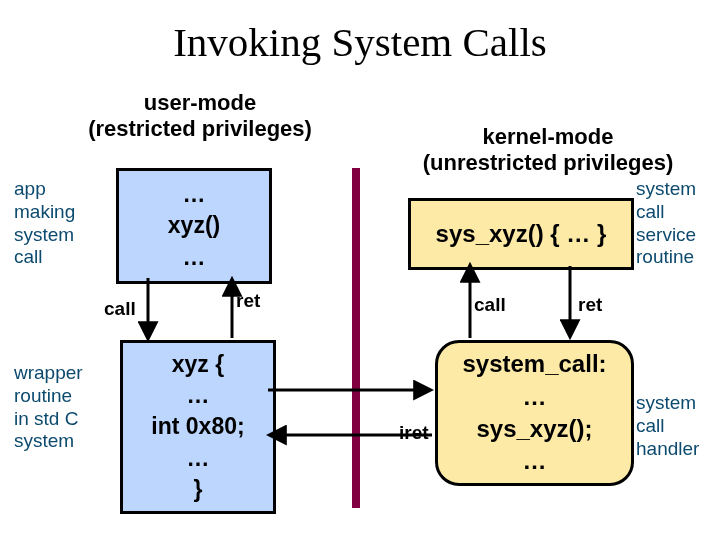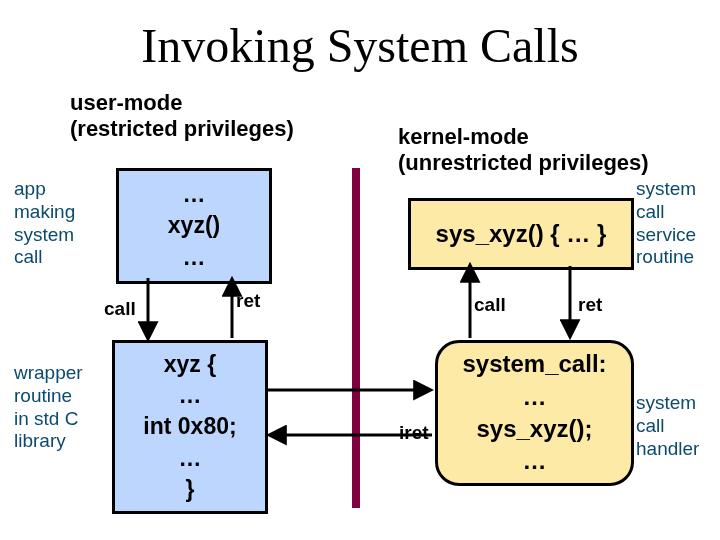--- a/index.html
+++ b/index.html
@@ -1,20 +1,20 @@
 <!DOCTYPE html>
 <html><head>
 <meta charset="utf-8">
 <style>
   html,body{margin:0;padding:0;width:720px;height:540px;background:#fff;}
   .page{position:relative;width:720px;height:540px;font-family:Arial,Helvetica,sans-serif;}
   .title{position:absolute;width:720px;top:18px;text-align:center;
-         font-family:"Comic Sans MS",cursive;font-size:48px;color:#000;}
+         font-family:"Comic Sans MS",cursive;font-size:41px;color:#000;}
   .hdr{position:absolute;font-family:Arial;font-weight:bold;font-size:22px;
-       color:#000;line-height:1.2;}
+       color:#000;text-align:center;line-height:1.2;}
   .side{position:absolute;font-family:Arial;font-size:19px;color:#0c4a6e;line-height:1.2;}
   .box{position:absolute;border:3px solid #000;
        display:flex;align-items:center;justify-content:center;}
   .box.blue{background:#bdd6fe;}
   .box.yellow{background:#fdeaa6;}
   .code{font-family:Arial;font-weight:bold;color:#000;text-align:center;}
   .code23{font-size:23px;line-height:1.35;}
   .code24{font-size:24px;line-height:1.35;}
   .small{position:absolute;font-family:Arial;font-size:19px;font-weight:bold;color:#000;}
   .sep{position:absolute;background:#800040;}
@@ -32,36 +32,36 @@
   <div class="hdr" style="left:398px;top:100px;width:300px;white-space:pre-line;margin-top:24px;">kernel-mode
 (unrestricted privileges)</div>
 
   <div class="side" style="left:14px;top:178px;white-space:pre-line;">app
 making
 system
 call</div>
   <div class="side" style="left:14px;top:362px;white-space:pre-line;">wrapper
 routine
 in std C
-library</div>
+system</div>
 
   <div class="side" style="left:636px;top:178px;white-space:pre-line;">system
 call
 service
 routine</div>
   <div class="side" style="left:636px;top:392px;white-space:pre-line;">system
 call
 handler</div>
 
   <div class="box blue" style="left:116px;top:168px;width:150px;height:110px;">
     <div class="code code23" style="white-space:pre-line;">…
 xyz()
 …</div>
   </div>
-  <div class="box blue" style="left:112px;top:340px;width:150px;height:168px;">
+  <div class="box blue" style="left:120px;top:340px;width:150px;height:168px;">
     <div class="code code23" style="white-space:pre-line;">xyz {
 …
 int 0x80;
 …
 }</div>
   </div>
 
   <div class="box yellow" style="left:408px;top:198px;width:220px;height:66px;justify-content:center;">
     <div class="code code24">sys_xyz() { … }</div>
   </div>

